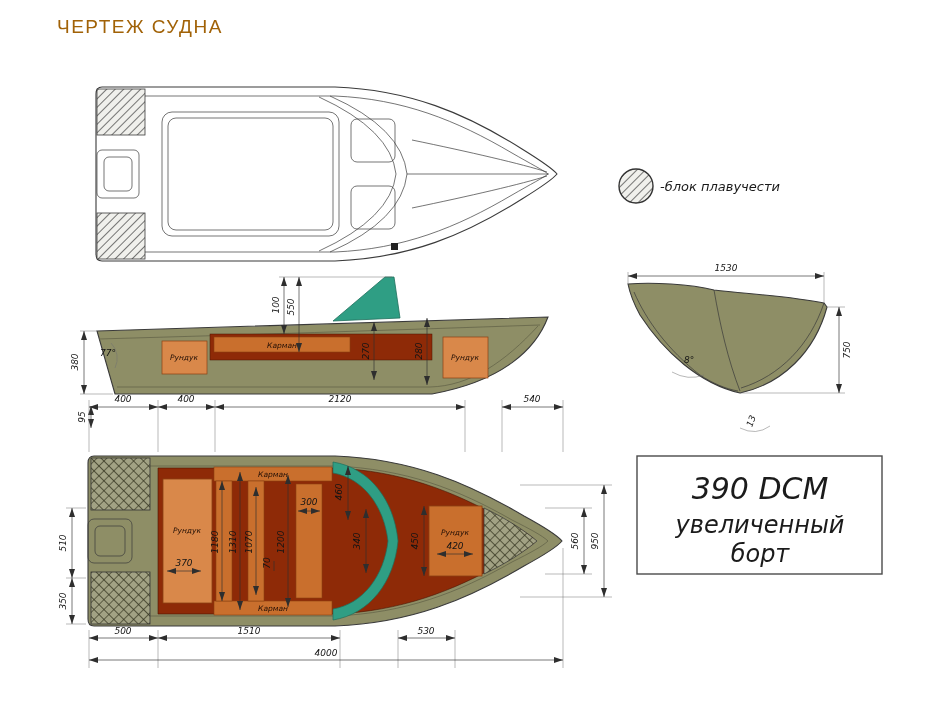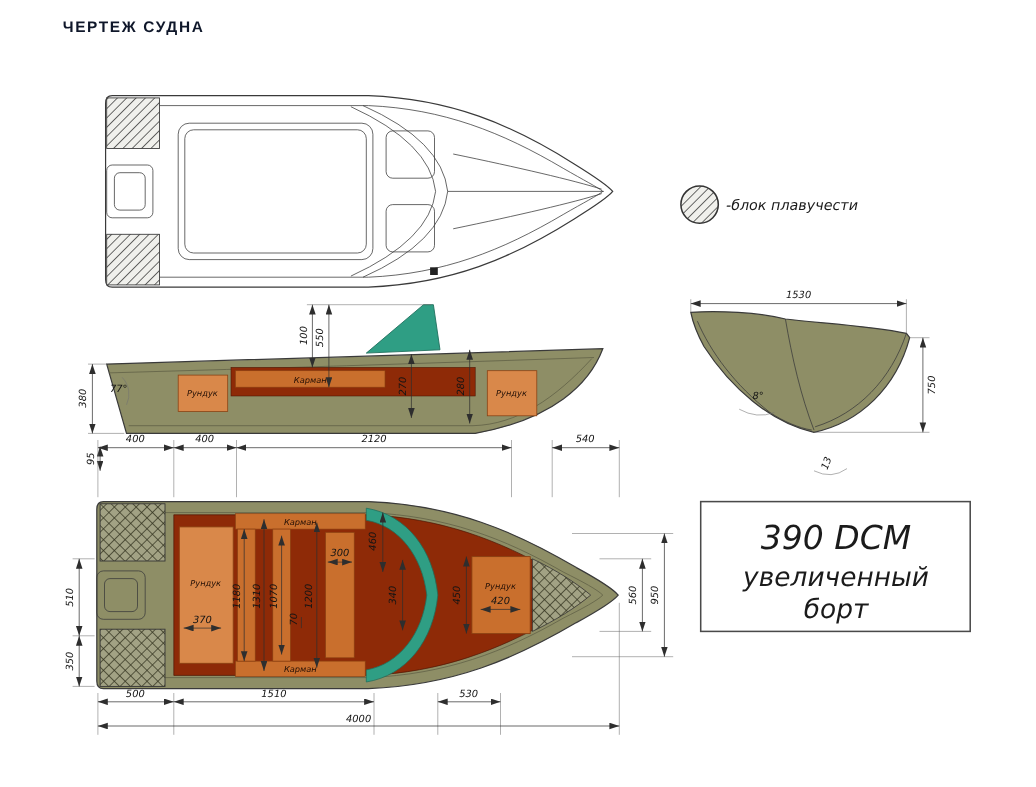--- a/index.html
+++ b/index.html
@@ -1,19 +1,19 @@
 <!DOCTYPE html>
 <html><head>
 <meta charset="utf-8">
 <style>
   html,body{margin:0;padding:0;background:#ffffff;}
   body{width:942px;height:715px;position:relative;overflow:hidden;
        font-family:"Liberation Sans",sans-serif;}
-  .page-title{position:absolute;left:57px;top:16px;font-size:14px;
-       letter-spacing:1.5px;color:#0f172a;font-weight:700;}
+  .page-title{position:absolute;left:57px;top:16px;font-size:19px;
+       letter-spacing:1.5px;color:#a16207;font-weight:400;}
   svg{position:absolute;left:0;top:0;}
   svg text{font-family:"DejaVu Sans",sans-serif;}
   .o{stroke:#3a3a3a;fill:none;stroke-width:1.1;}
   .o2{stroke:#3a3a3a;fill:none;stroke-width:.7;}
   .acc{stroke:#5f5f45;fill:none;stroke-width:.7;}
   .d{stroke:#2e2e2e;stroke-width:.65;fill:none;}
   .e{stroke:#707070;stroke-width:.5;fill:none;}
   .ar{marker-start:url(#ar);marker-end:url(#ar);}
   text.t{font-size:9px;font-style:italic;fill:#141414;}
   text.s{font-size:7.5px;font-style:italic;fill:#241006;}

